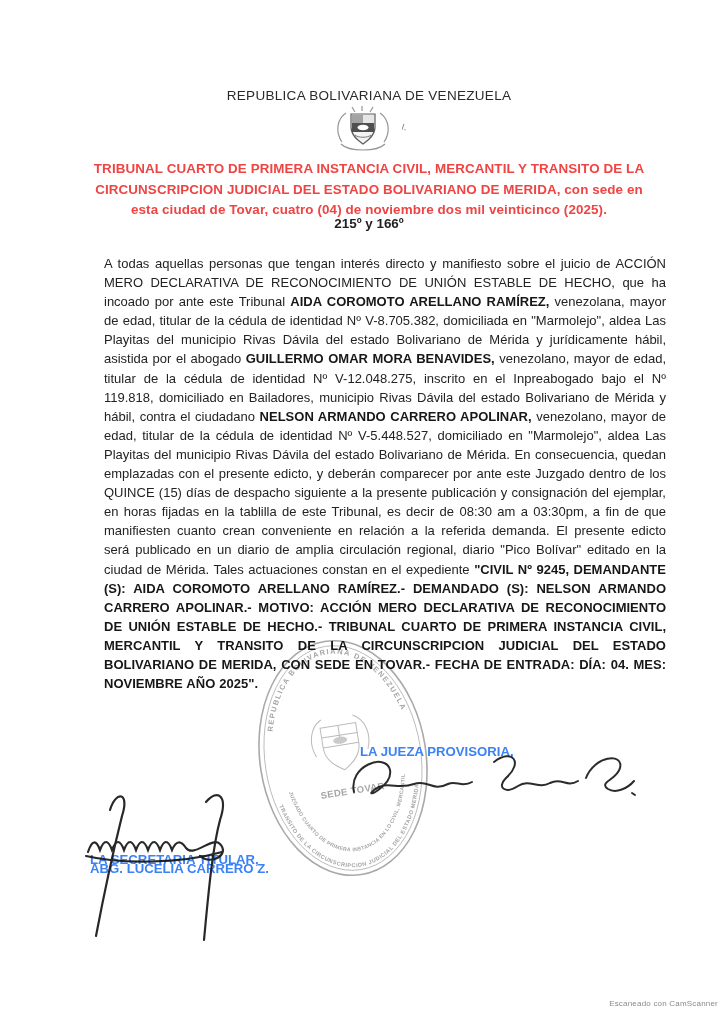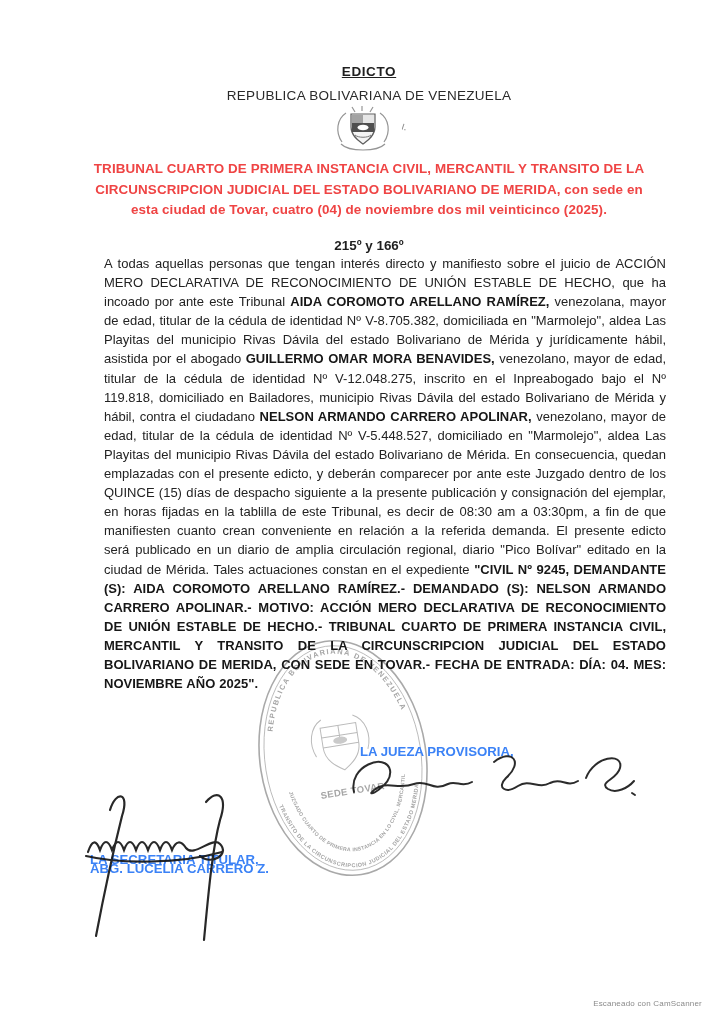--- a/index.html
+++ b/index.html
@@ -7,46 +7,43 @@
     position:relative;width:724px;height:1024px;background:#fff;overflow:hidden;
     color:#1f1f1f;font-family:"Liberation Sans","DejaVu Sans",sans-serif;
   }
   .hdr{position:absolute;left:88px;width:562px;text-align:center;}
   #edicto{top:64px;font-weight:bold;font-size:13.5px;letter-spacing:.6px;}
   #edicto span{text-decoration:underline;}
   #republica{top:88px;font-size:13.5px;letter-spacing:.3px;color:#2a2a2a;}
   .emblem{position:absolute;left:328px;top:104px;filter:blur(.3px);opacity:.9;}
   .pencil-mark{position:absolute;left:402px;top:120px;color:#8f8f8f;font-size:11px;transform:rotate(18deg);}
   #court{top:159px;font-weight:bold;font-size:13.4px;line-height:20.5px;letter-spacing:.1px;color:#ef4444;}
-  #years{top:238px;font-weight:bold;font-size:13.4px;}
+  #years{top:216px;font-weight:bold;font-size:13.4px;}
   .body-text{
     position:absolute;left:104px;top:254px;width:562px;max-height:500px;overflow:hidden;
     margin:0;font-size:13px;line-height:19.1px;text-align:justify;color:#232323;
     word-spacing:.5px;z-index:2;
   }
   .b{font-weight:bold;color:#171717;}
   .sig-label{position:absolute;font-weight:bold;color:#3b82f6;z-index:3;}
   #judge-title{left:360px;top:744px;font-size:13.2px;}
   #judge-name{left:392px;top:789px;font-size:12.8px;}
   #secretary-title{left:90px;top:817px;font-size:13.2px;margin-top:35px;}
   #secretary-name{left:90px;top:861px;font-size:13.2px;}
   .sig-svg{position:absolute;z-index:4;}
   #judge-sig{left:336px;top:748px;}
   #secretary-sig{left:80px;top:786px;}
   .stamp{position:absolute;left:253px;top:633px;z-index:1;opacity:.8;}
-  .footer-note{position:absolute;right:22px;top:999px;font-size:8px;color:#8a8a8a;letter-spacing:.2px;z-index:5;}
+  .footer-note{position:absolute;right:6px;top:999px;font-size:8px;color:#8a8a8a;letter-spacing:.2px;z-index:5;}
 </style>
 </head>
 <body>
 
 <div class="page">
 
-  <div class="hdr" id="edicto">
-    <span>EDICTO</span>
-  </div>
   <div class="hdr" id="republica">REPUBLICA BOLIVARIANA DE VENEZUELA</div>
 
   <svg class="emblem" width="70" height="56" viewBox="0 0 70 56">
     <g stroke="#8a8a8a" fill="none" stroke-width="1.2">
       <path d="M14,38 C7,28 9,15 18,9"></path>
       <path d="M56,38 C63,28 61,15 52,9"></path>
       <path d="M13,40 C21,48 49,48 57,40"></path>
       <path d="M27,8 l-3,-5 M34,7 l0,-5 M42,8 l3,-5"></path>
     </g>
     <path d="M23,10 h24 v13 c0,9 -8,14 -12,17 c-4,-3 -12,-8 -12,-17 z" fill="#f3f3f3" stroke="#4c4c4c" stroke-width="1.2"></path>

